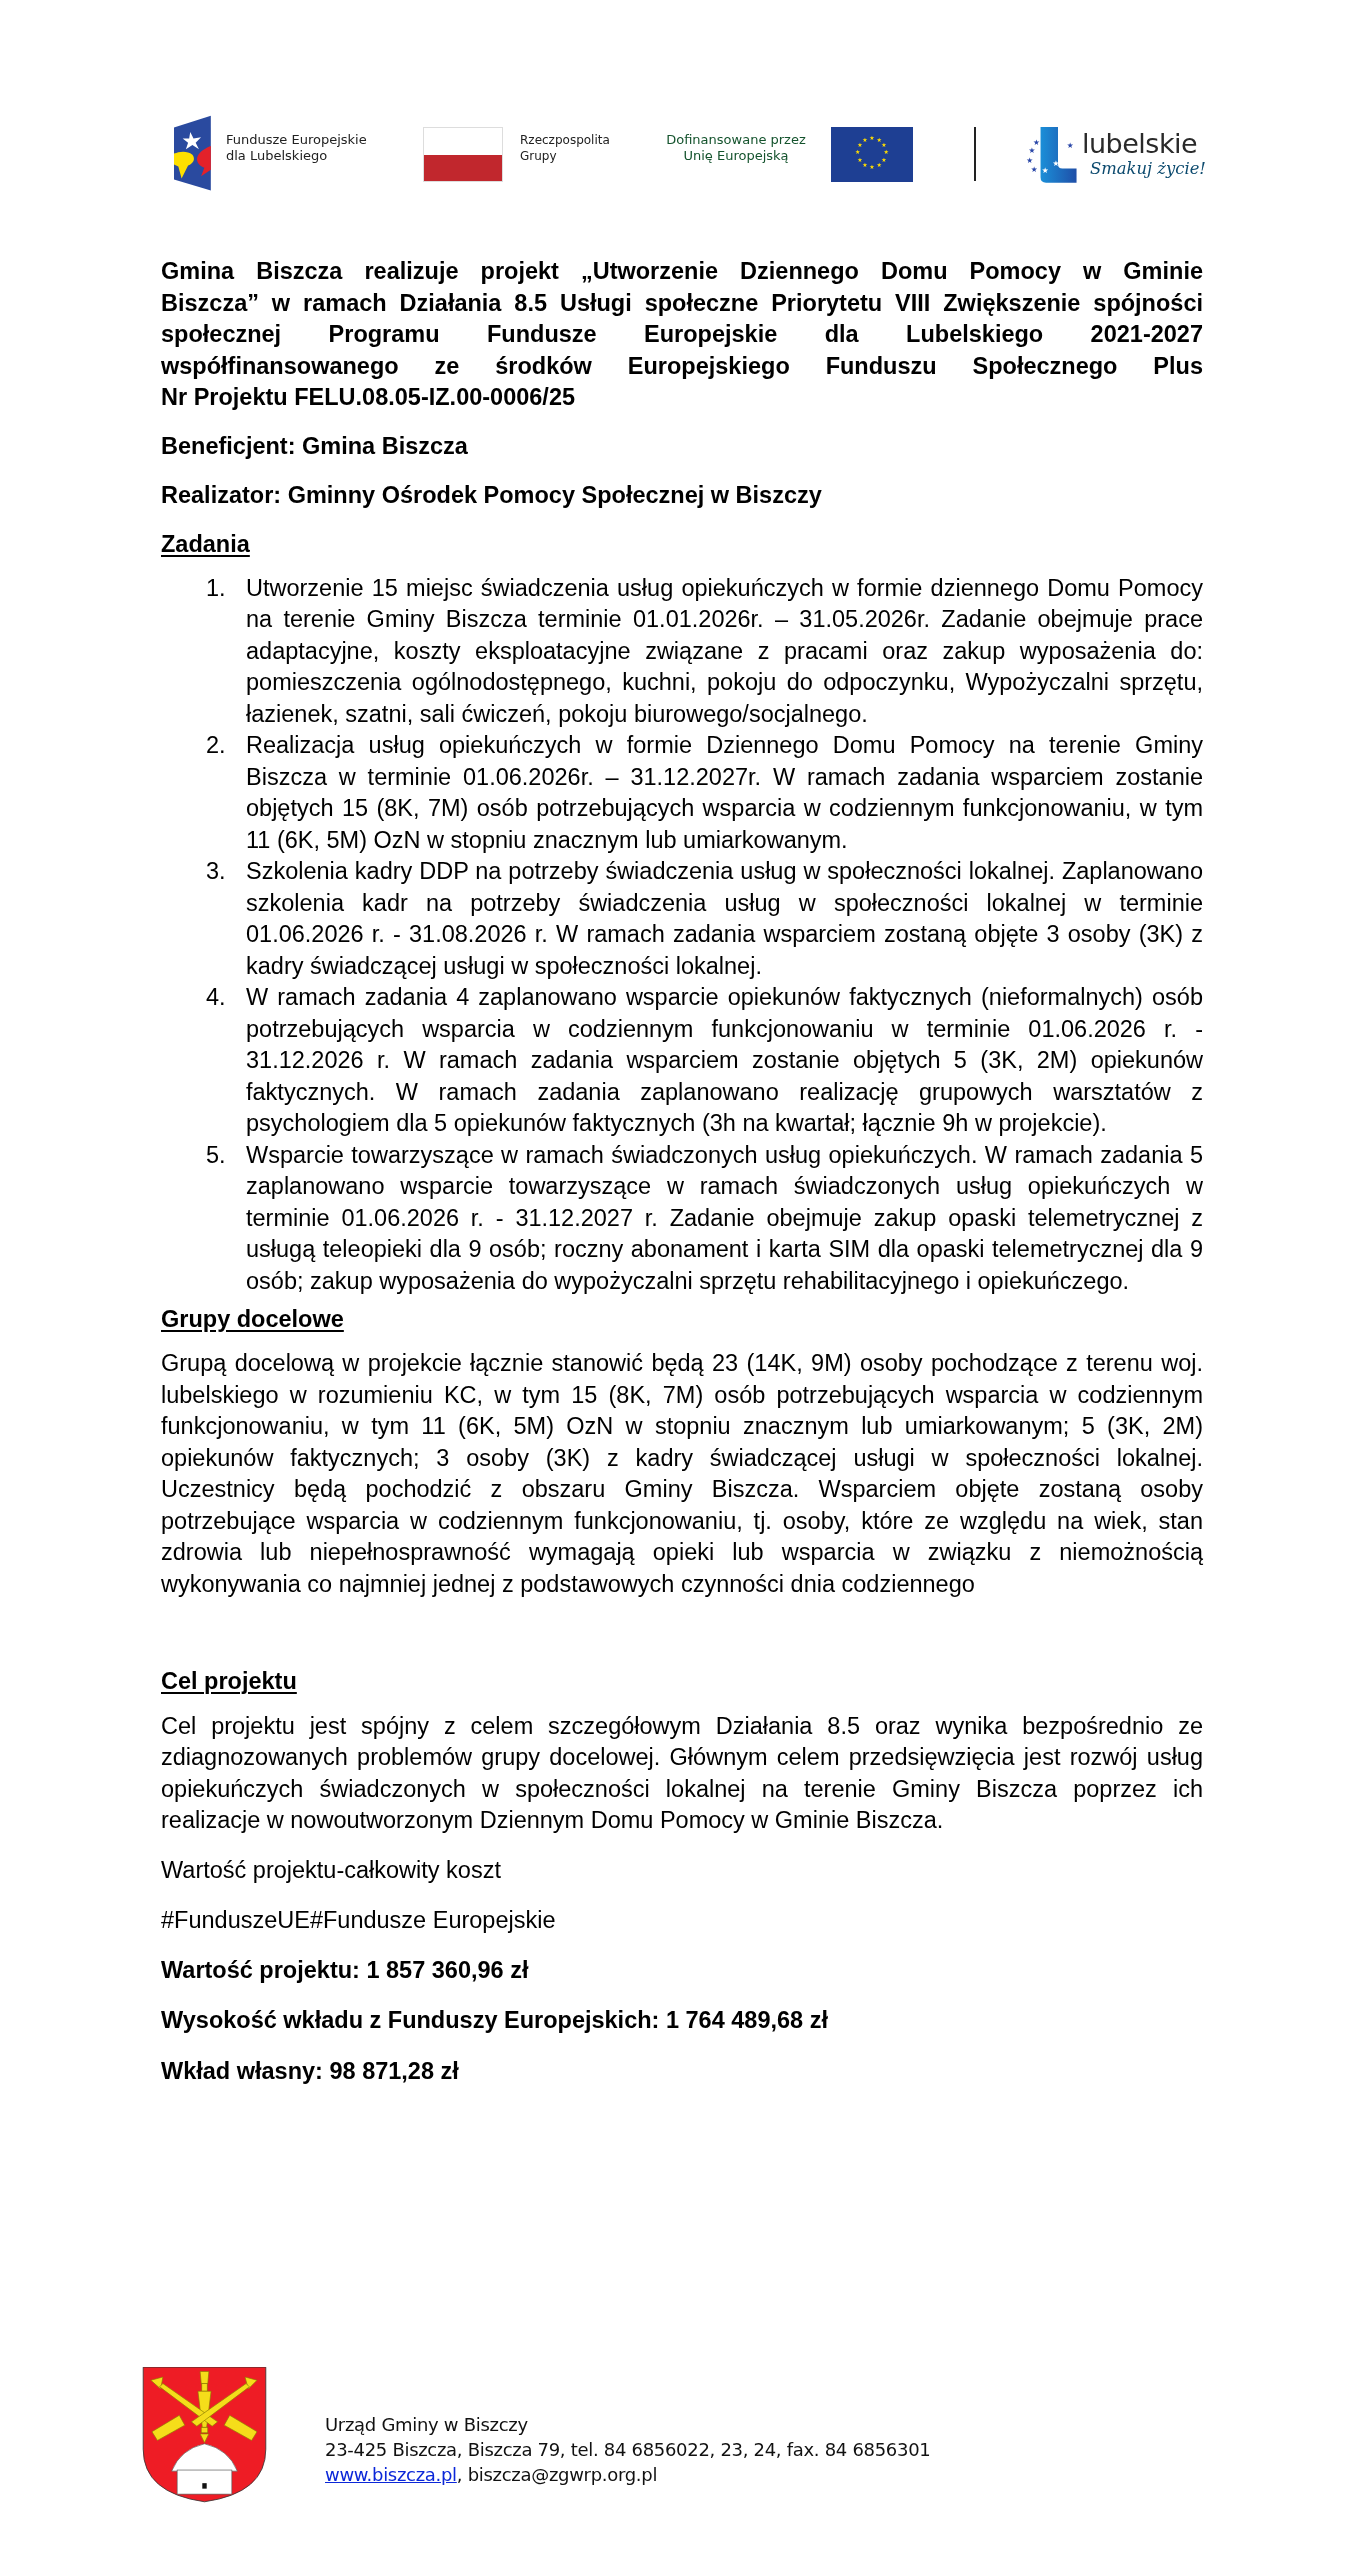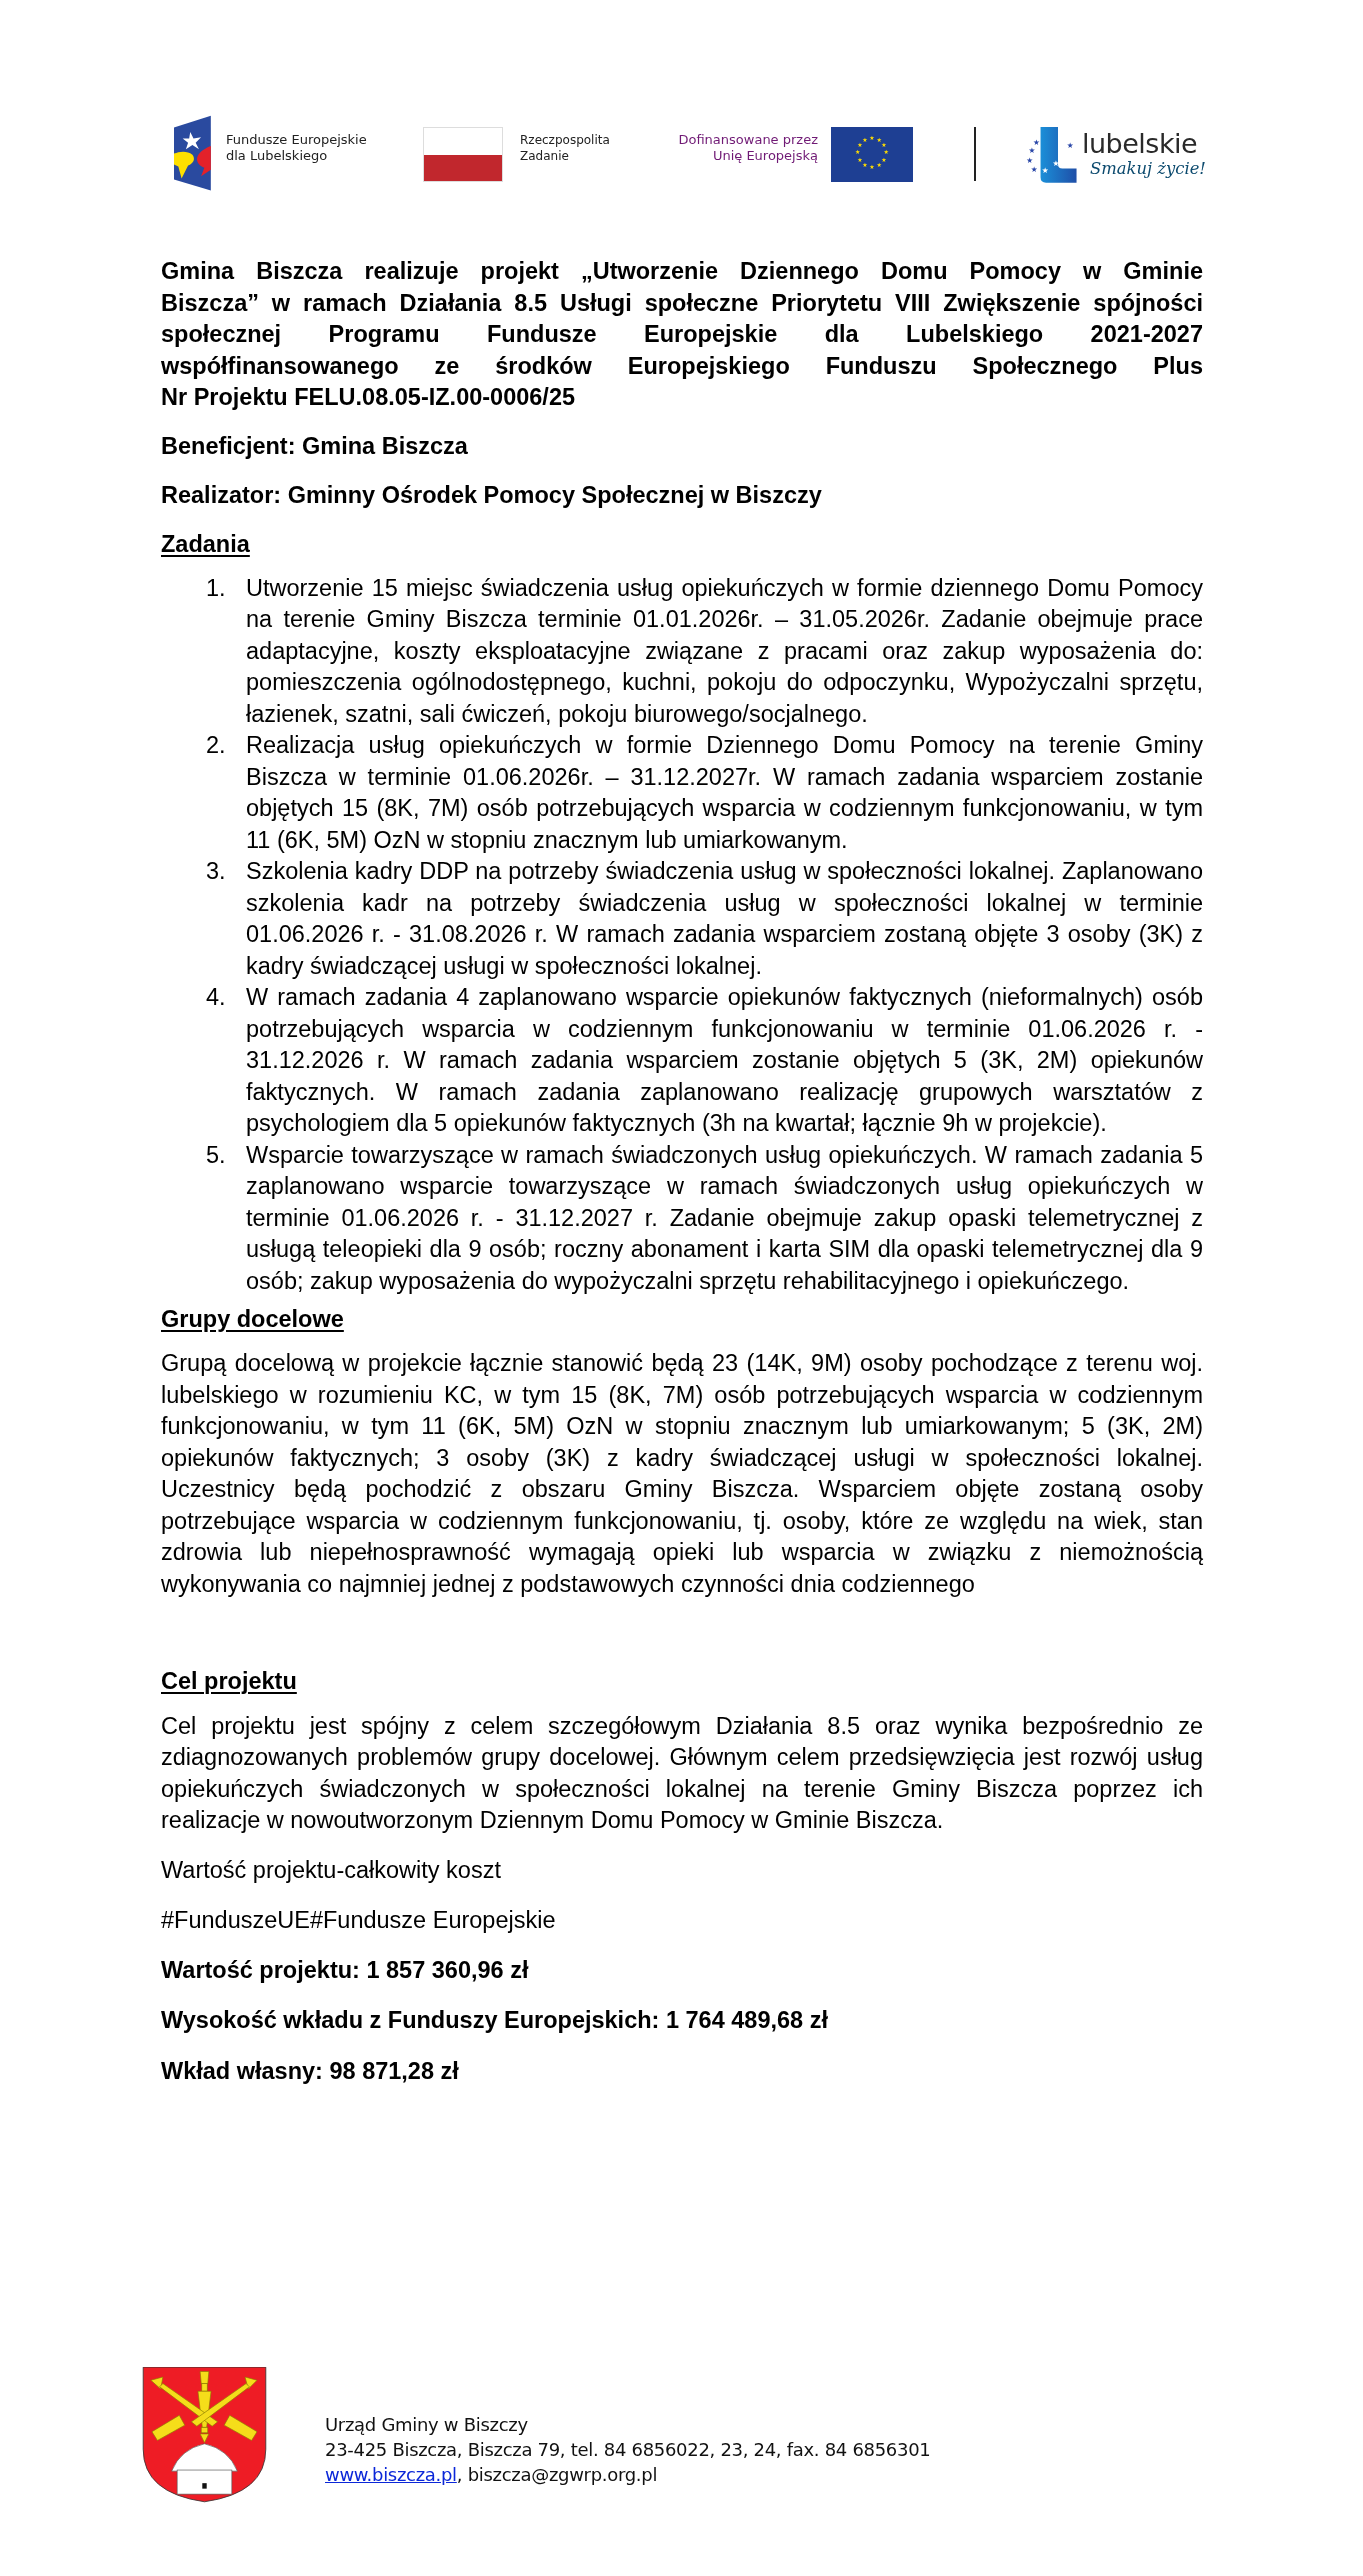--- a/index.html
+++ b/index.html
@@ -4,21 +4,21 @@
 <style>
   html, body { margin:0; padding:0; background:#ffffff; }
   body { width:1363px; height:2576px; position:relative; overflow:hidden; color:#000; }
   .page { position:absolute; left:0; top:16px; width:1363px; height:2576px; }
   .fe-mark { position:absolute; left:174px; top:99px; width:39px; height:76px; }
   .fe-text { position:absolute; left:226px; top:116px; font-family:"DejaVu Sans", sans-serif; font-size:13px; line-height:16.4px; color:#222; }
   .pl-flag { position:absolute; left:423px; top:111px; width:80px; height:55px; border:0.5px solid #ddd; box-sizing:border-box; }
   .pl-flag .white { height:50%; background:#fff; }
   .pl-flag .red { height:50%; background:#c1272d; }
   .pl-text { position:absolute; left:520px; top:116px; font-family:"DejaVu Sans", sans-serif; font-size:12px; line-height:16.4px; color:#222; }
-  .eu-text { position:absolute; left:654px; top:116px; width:164px; text-align:right; font-family:"DejaVu Sans", sans-serif; font-size:13px; line-height:16.4px; color:#701a75; }
+  .eu-text { position:absolute; left:654px; top:116px; width:164px; text-align:center; font-family:"DejaVu Sans", sans-serif; font-size:13px; line-height:16.4px; color:#14532d; }
   .eu-flag { position:absolute; left:831px; top:111px; width:82px; height:55px; background:#1e3f93; }
   .divider { position:absolute; left:974px; top:111px; width:1.6px; height:54px; background:#222; }
   .lub-logo { position:absolute; left:1024px; top:110px; width:164px; height:60px; }
   .lub-word { position:absolute; left:1082px; top:112px; font-family:"DejaVu Sans", sans-serif; font-size:27px; color:#2a2a2a; letter-spacing:-0.5px; }
   .lub-tag { position:absolute; left:1090px; top:143px; font-family:"DejaVu Serif", serif; font-style:italic; font-size:16.4px; color:#0c4a6e; }
 
   
   .content { position:absolute; left:161px; top:240px; width:1042px; font-family:"Liberation Sans", sans-serif; font-size:23.5px; line-height:31.5px; }
   .title { font-weight:bold; text-align:justify; margin:0; }
   .bold-line { font-weight:bold; margin:0; }
@@ -52,21 +52,21 @@
       <div>Fundusze Europejskie</div>
       <div>dla Lubelskiego</div>
     </div>
 
     <div class="pl-flag">
       <div class="white"></div>
         <div class="red"></div>
     </div>
     <div class="pl-text">
       <div>Rzeczpospolita</div>
-      <div>Zadanie</div>
+      <div>Grupy</div>
     </div>
 
     <div class="eu-text">
       <div>Dofinansowane przez</div>
       <div>Unię Europejską</div>
     </div>
     <svg class="eu-flag" viewBox="0 0 150 100">
       <rect width="150" height="100" fill="#1e3f93"></rect>
       <g fill="#ffdd00" font-family="DejaVu Sans, sans-serif" font-size="11" text-anchor="middle">
         <text x="75" y="23">★</text>

